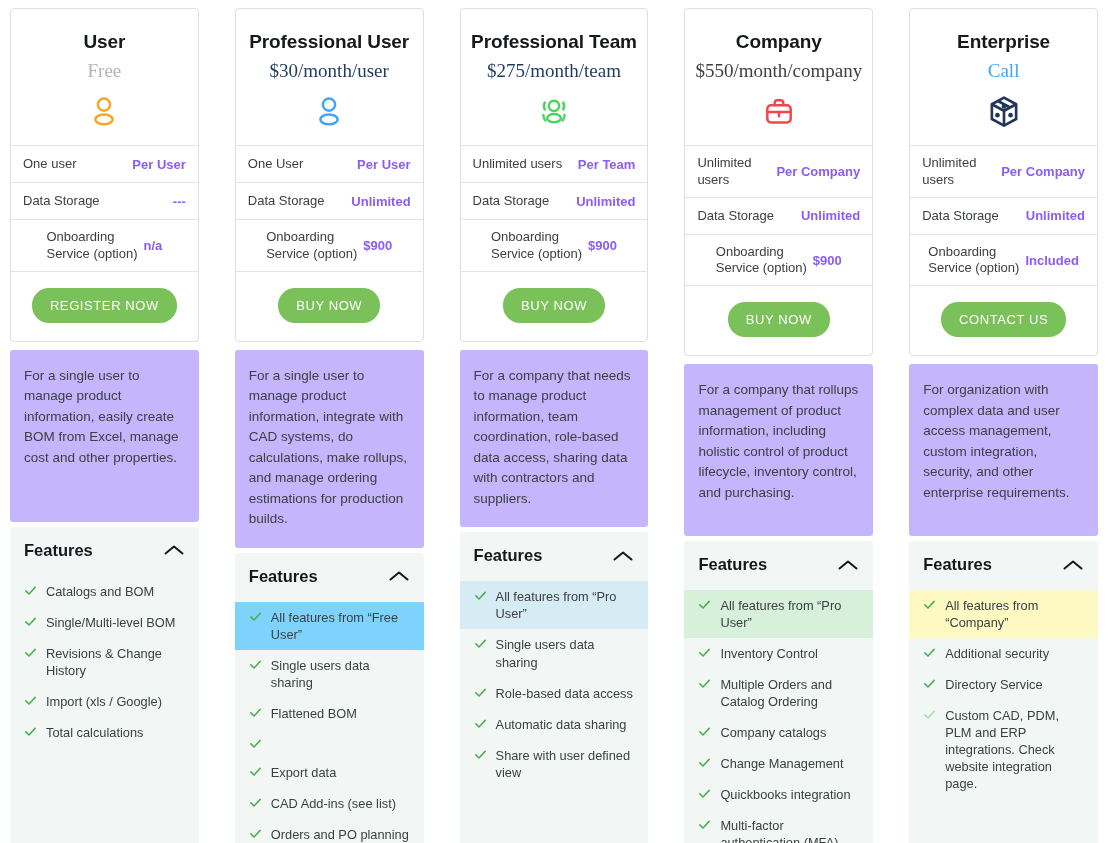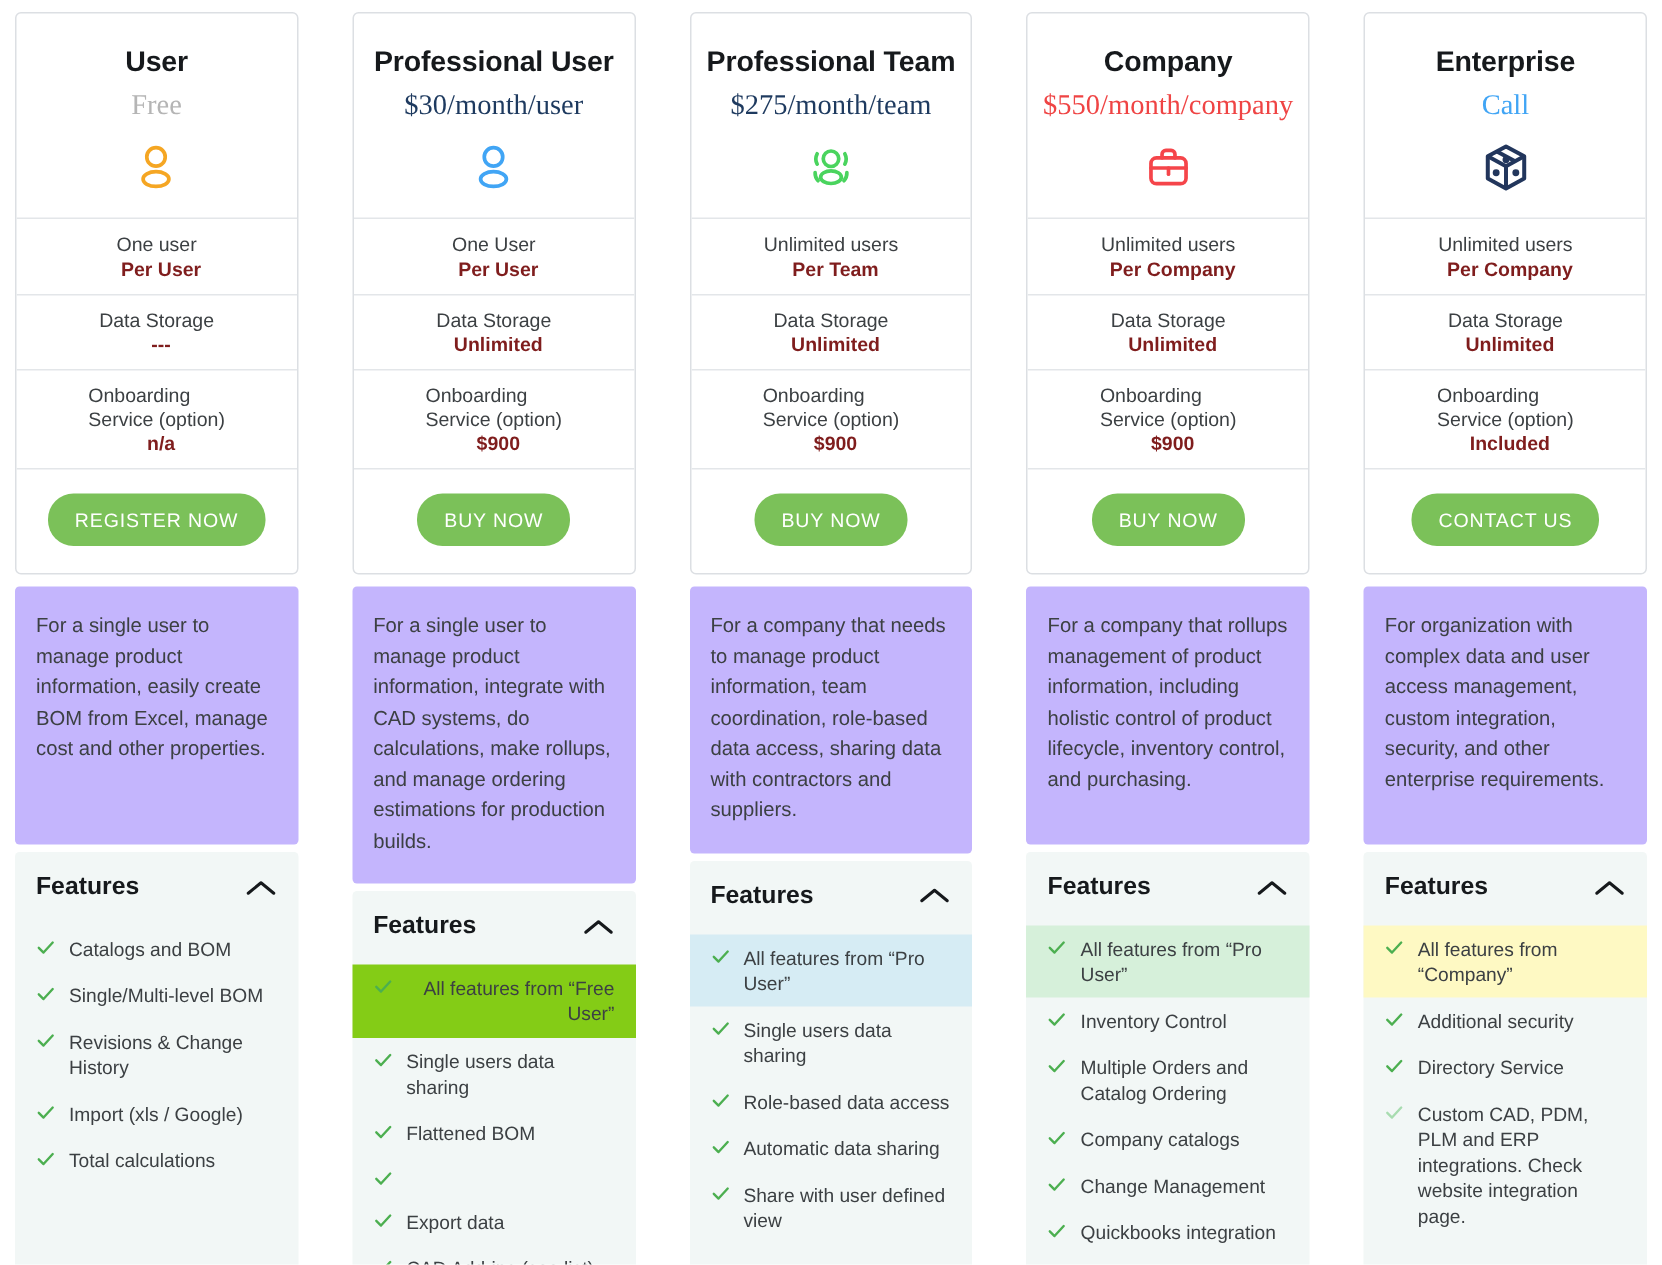--- a/index.html
+++ b/index.html
@@ -59,33 +59,32 @@
   }
   .plan-icon svg { display: block; }
 
   .spec-row {
     display: flex;
     justify-content: space-between;
     align-items: center;
     padding: 9px 12px;
     border-bottom: 1px solid #e3e6e9;
     min-height: 37px;
-    flex-direction: column;
   }
   .spec-row.tall { min-height: 45px; justify-content: center; }
   .spec-label {
     font-size: 13px;
     color: #3c4043;
     line-height: 1.25;
     text-align: left;
   }
   .spec-value {
     font-size: 13px;
     font-weight: bold;
-    color: #7f1d1d;
+    color: #8b5cf6;
     text-align: right;
     white-space: nowrap;
     padding-left: 6px;
   }
   .cta-wrap {
     padding: 16px 10px 18px 10px;
     display: flex;
     justify-content: center;
   }
   .cta-btn {
@@ -139,21 +138,21 @@
   .feat-list { list-style: none; }
   .feat-item {
     display: flex;
     align-items: flex-start;
     gap: 9px;
     padding: 7px 14px 7px 14px;
     font-size: 12.8px;
     line-height: 1.33;
     color: #3c4043;
   }
-  .feat-item.highlight-yellow { background: #84cc16; text-align: right; }
+  .feat-item.highlight-yellow { background: #7dd3fc; }
   .feat-item.highlight-blue   { background: #d6ecf4; }
   .feat-item.highlight-green  { background: #d6f0da; }
   .feat-item.highlight-pink   { background: #fef9c3; }
   .tick { flex: 0 0 auto; margin-top: 1px; }
 </style>
 </head>
 <body>
 
 <div class="pricing-grid">
     <div class="plan-col">
@@ -405,21 +404,21 @@
             </svg>
             <span>Share with user defined view</span>
           </li>
         </ul>
       </div>
     </div>
     <div class="plan-col">
       <div class="plan-card">
         <div class="plan-head">
           <div class="plan-name">Company</div>
-          <div class="plan-price" style="color:#ef4444">$550/month/company</div>
+          <div class="plan-price" style="color:#404040">$550/month/company</div>
           <div class="plan-icon">
             <svg width="30" height="32" viewBox="0 0 24 26">
               <rect x="2.5" y="7.5" width="19" height="14" rx="3" fill="none" stroke="#f5454a" stroke-width="2" stroke-linecap="round" stroke-linejoin="round"></rect>
               <path d="M8.5 7.5V5.6A2.1 2.1 0 0 1 10.6 3.5h2.8a2.1 2.1 0 0 1 2.1 2.1v1.9" fill="none" stroke="#f5454a" stroke-width="2" stroke-linecap="round" stroke-linejoin="round"></path>
               <path d="M2.5 13h19" fill="none" stroke="#f5454a" stroke-width="2" stroke-linecap="round" stroke-linejoin="round"></path>
               <path d="M12 13v3.4" fill="none" stroke="#f5454a" stroke-width="2" stroke-linecap="round" stroke-linejoin="round"></path>
             </svg>
           </div>
         </div>
         <div class="spec-row">

